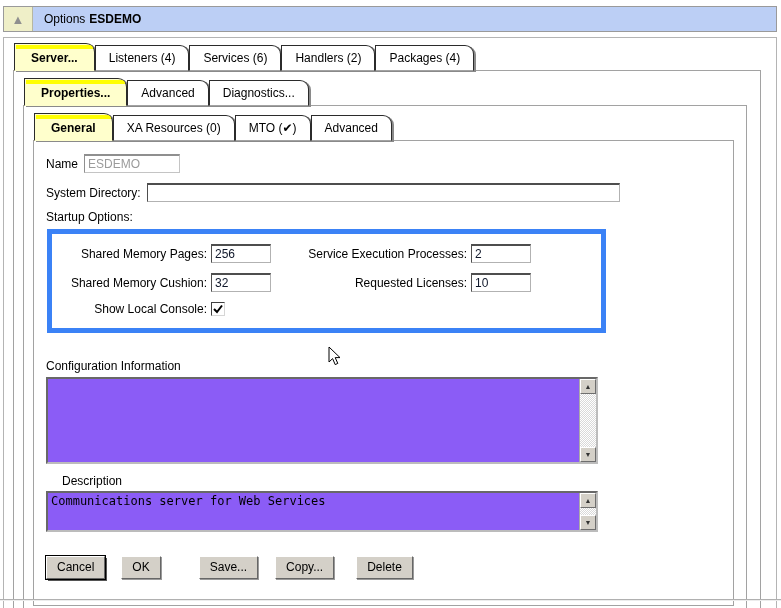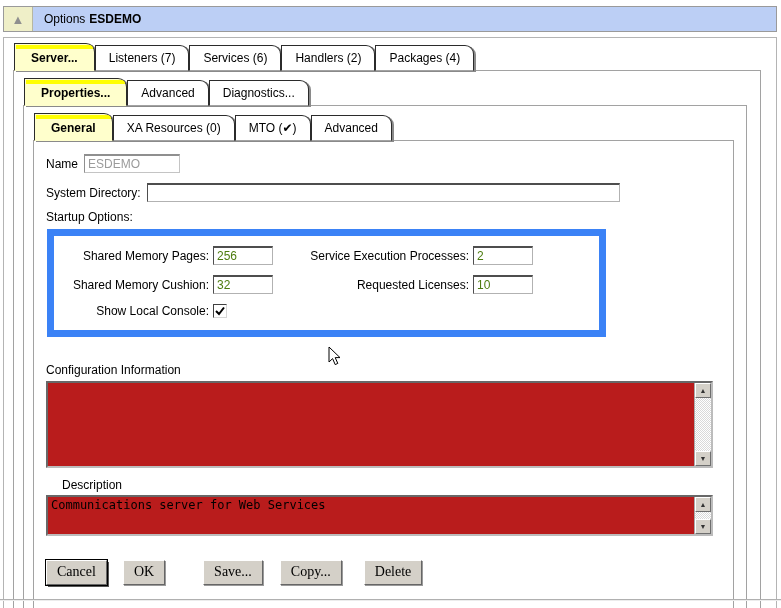--- a/index.html
+++ b/index.html
@@ -29,57 +29,57 @@
     cursor: default; white-space: nowrap; }
   .tab.active { background: #ffffcc; font-weight: bold; border-bottom: 1px solid #ffffcc; padding: 7px 16px 5px 16px; }
   .tab.active::before { content: ""; position: absolute; top: 1px; left: 1px; right: 1px; height: 4px;
     background: #ffff00; border-radius: 0 7px 0 0; }
 
   
   .frm-row { display: flex; align-items: center; margin-bottom: 10px; }
   .lbl { color: #000; }
   .tb { height: 19px; background: #fff; border: 1px solid;
     border-color: #4e4e4e #b2b2b2 #b2b2b2 #4e4e4e; border-top-width: 2px;
-    font-family: "Liberation Sans", sans-serif; font-size: 12px; padding: 0 3px; color: #4d7c0f; }
+    font-family: "Liberation Sans", sans-serif; font-size: 12px; padding: 0 3px; color: #0f172a; }
   .tb.dim { color: #9b9b9b; border-color: #8f8f8f #c4c4c4 #c4c4c4 #8f8f8f; }
   .name-input { width: 96px; margin-left: 6px; }
   .sysdir-input { width: 473px; margin-left: 6px; }
 
   .startup-label { margin: 2px 0 5px 0; }
-  .group-box { border: 7px solid #3b82f6; width: 559px; padding: 10px 5px 12px 0; margin-left: 1px; }
+  .group-box { border: 5px solid #3b82f6; width: 559px; padding: 10px 5px 12px 0; margin-left: 1px; }
   .grid { display: grid; grid-template-columns: 155px 62px 190px 62px; column-gap: 4px; row-gap: 10px;
     align-items: center; }
   .grid .lbl { text-align: right; }
   .num { width: 60px; }
 
   .cbox { width: 14px; height: 14px; background: #fff; border: 1px solid;
     border-color: #404040 #d6d6d6 #d6d6d6 #404040; display: inline-flex;
     align-items: center; justify-content: center; }
 
   .sec-label { margin: 26px 0 4px 0; }
   .sec-label2 { margin: 10px 0 3px 16px; }
 
   
-  .textbox { position: relative; width: 667px; background: #b91c1c; border: 2px inset #bcbcbc; }
+  .textbox { position: relative; width: 552px; background: #8b5cf6; border: 2px inset #bcbcbc; }
   .textbox .txt { position: absolute; inset: 0 18px 0 0; overflow: hidden; padding: 1px 3px; }
   .mono { font-family: "DejaVu Sans Mono", "Liberation Mono", monospace; font-size: 12px; white-space: pre; }
   .config-h { height: 87px; }
   .desc-h { height: 41px; }
   .sbar { position: absolute; top: 0; right: 0; bottom: 0; width: 17px; border-left: 1px solid #aaa;
     background: repeating-conic-gradient(#ffffff 0% 25%, #d9d9d9 0% 50%) 0 0 / 2px 2px; }
   .sbtn { position: absolute; left: 0; width: 16px; height: 15px; background: #d4d0c8;
     border: 1px solid; border-color: #ffffff #6e6e6e #6e6e6e #ffffff;
     display: flex; align-items: center; justify-content: center; font-size: 7px; color: #333; line-height: 1; }
   .sbtn.up { top: 0; } .sbtn.down { bottom: 0; }
 
   
   .btn-row { display: flex; margin-top: 24px; align-items: center; }
   .btn { background: #d4d0c8; border: 1px solid; border-color: #ffffff #666666 #666666 #ffffff;
-    box-shadow: 1px 1px 0 #9a9a9a; padding: 3px 10px 4px 10px; font-family: Liberation Serif, serif;
-    font-size: 14px; color: #000; cursor: default; }
+    box-shadow: 1px 1px 0 #9a9a9a; padding: 3px 10px 4px 10px; font-family: Liberation Sans, sans-serif;
+    font-size: 12px; color: #000; cursor: default; }
   .btn.default { box-shadow: 0 0 0 1px #000, 2px 2px 0 #555; }
   .g1 { margin-left: 16px; } .g2 { margin-left: 38px; } .g3 { margin-left: 17px; } .g4 { margin-left: 22px; }
 
   
   .bottom-rule { position: absolute; left: 0; right: 0; bottom: 7px; height: 2px;
     border-top: 1px solid #b0b0b0; border-bottom: 1px solid #ececec; }
 
   
   .cursor { position: absolute; left: 328px; top: 346px; z-index: 50; pointer-events: none; }
 </style>
@@ -93,21 +93,21 @@
   <div class="title-strip">
     <span>Options</span>
     <b>ESDEMO</b>
   </div>
 </div>
 
 <div class="outer-frame">
 
   <div class="tab-row">
     <div class="tab active">Server...</div>
-    <div class="tab">Listeners (7)</div>
+    <div class="tab">Listeners (4)</div>
     <div class="tab">Services (6)</div>
     <div class="tab">Handlers (2)</div>
     <div class="tab">Packages (4)</div>
   </div>
 
   <div class="panel server-panel">
 
     <div class="tab-row">
       <div class="tab active">Properties...</div>
       <div class="tab">Advanced</div>

